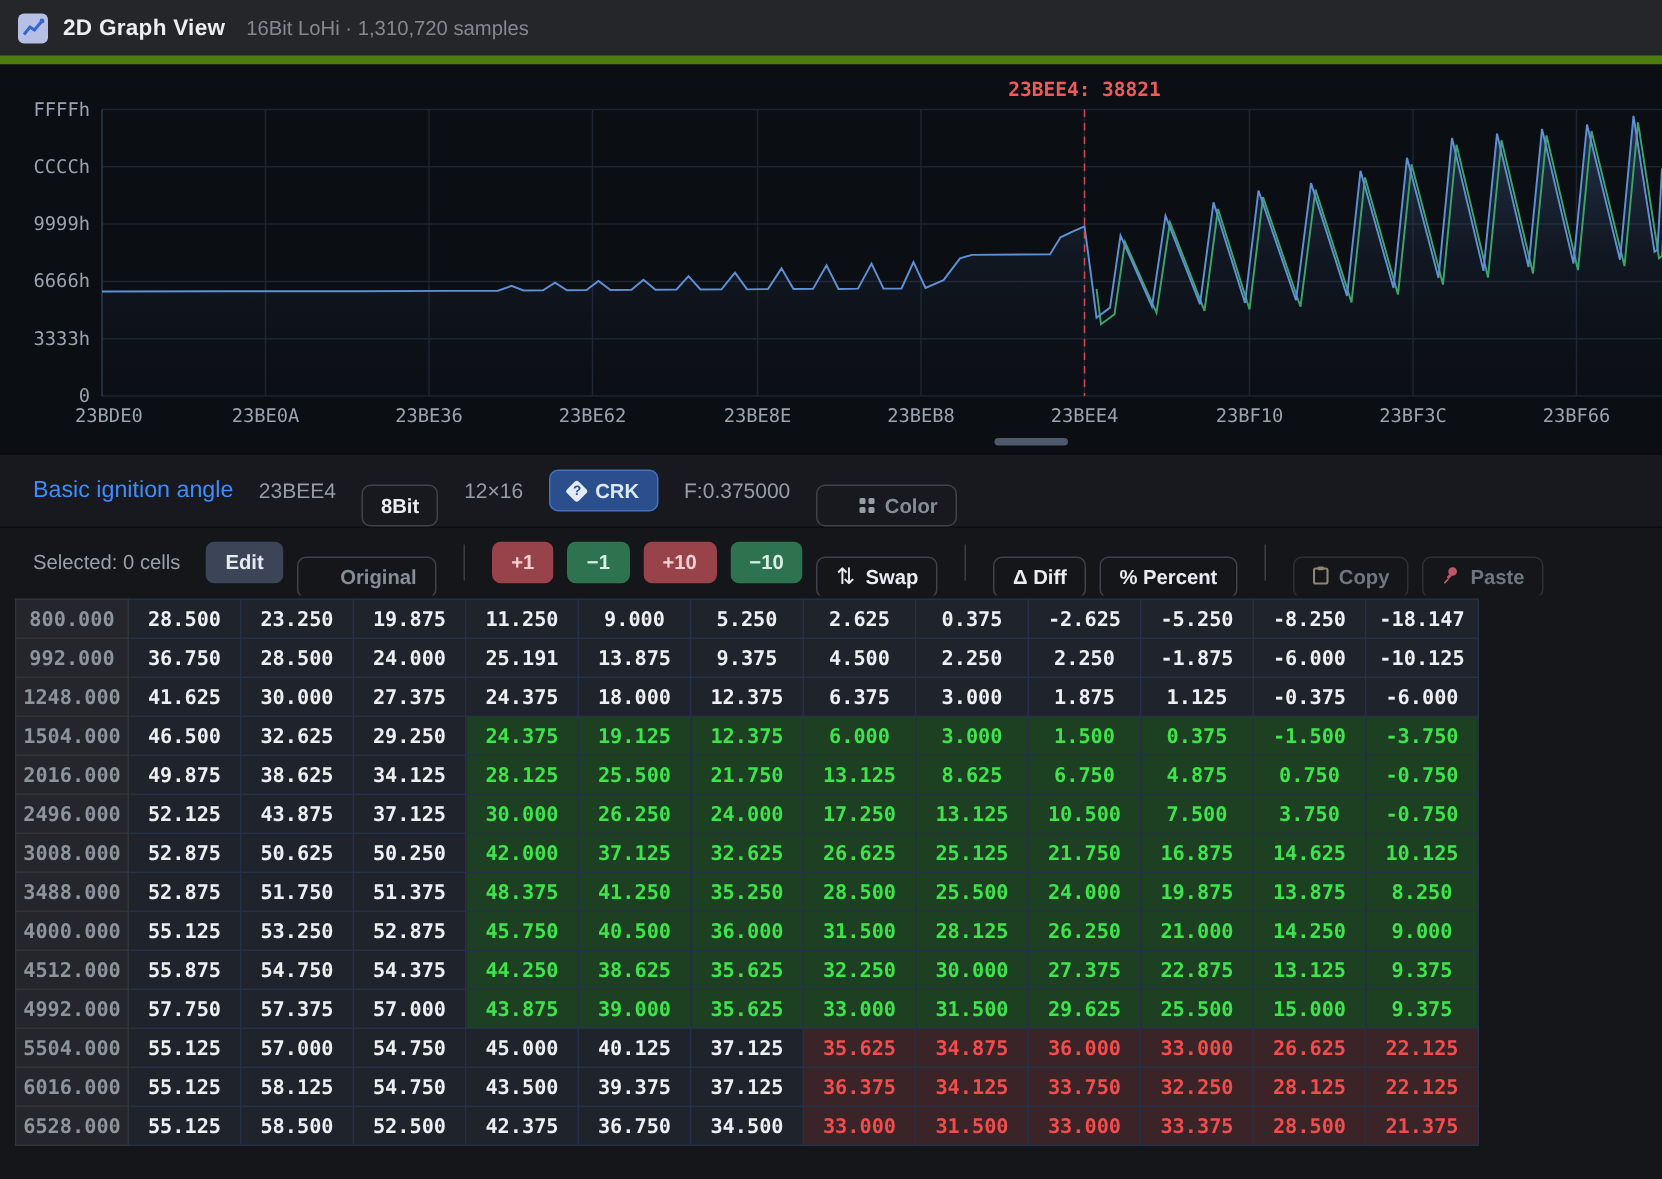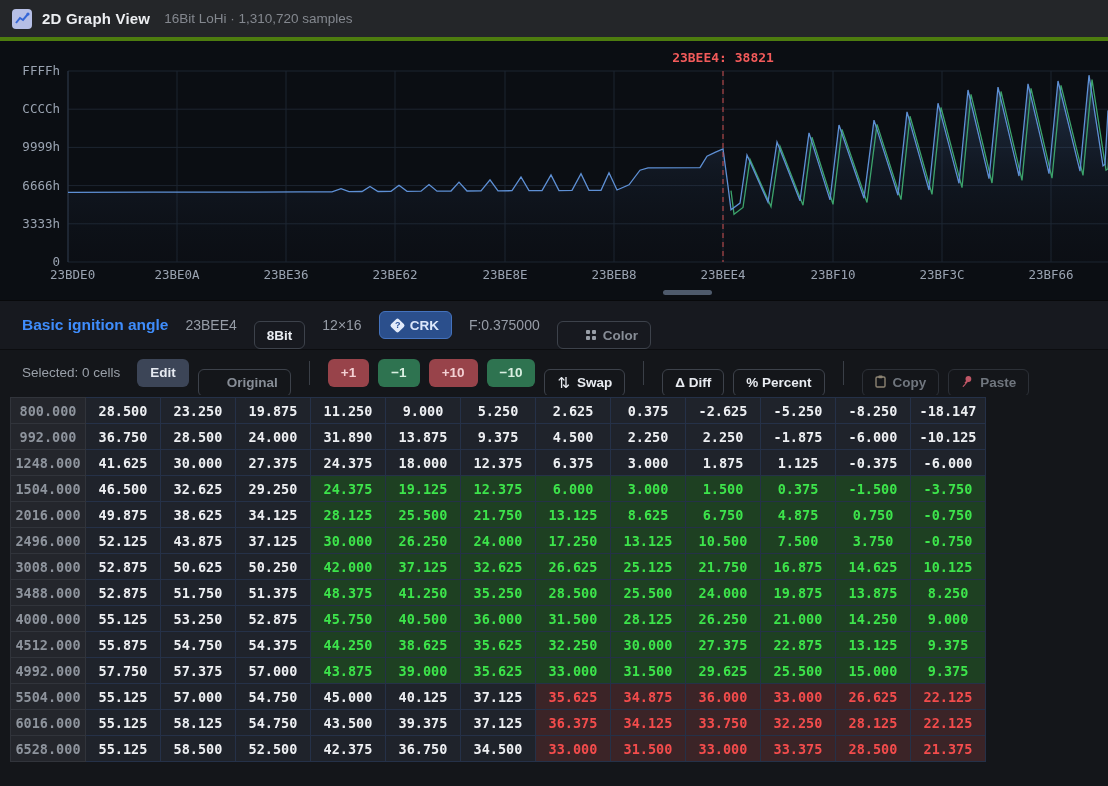--- a/index.html
+++ b/index.html
@@ -6,41 +6,41 @@
   body{
     width:1108px;height:786px;overflow:hidden;
     background:#131519;color:#e6e8ec;
     font-family:"Liberation Sans",sans-serif;
     -webkit-font-smoothing:antialiased;
   }
   .screen{width:1108px;height:786px;display:flex;flex-direction:column;}
 
   
   .app-header{
-    height:37px;flex:0 0 37px;background:#242629;border-bottom:4px solid #4d7c0f;
+    height:37px;flex:0 0 37px;background:#242629;border-bottom:6px solid #4d7c0f;
     display:flex;align-items:center;padding:0 12px;gap:10px;
   }
   .app-icon{width:20px;height:20px;border-radius:4px;background:#b6bfe6;
     display:inline-flex;align-items:center;justify-content:center;flex:0 0 20px;}
   .app-title{font-size:15px;font-weight:700;color:#eceef1;letter-spacing:.2px;}
   .app-subtitle{font-size:13.5px;color:#84888f;margin-left:4px;}
 
   
   .graph-panel{height:259px;flex:0 0 259px;background:#0b0e13;position:relative;border-bottom:1px solid #08090b;}
   .graph-panel svg{display:block;}
   .graph-scroll-thumb{
     position:absolute;left:663px;top:249px;width:49px;height:5px;border-radius:3px;background:#4e5a6c;
   }
 
   
   .map-header{
     height:48px;flex:0 0 48px;background:#17191f;border-bottom:1px solid #0c0d10;
     display:flex;align-items:center;padding:0 22px;gap:17px;
   }
-  .map-title{color:#3f8dfc;font-size:15.5px;font-weight:700;}
+  .map-title{color:#3f8dfc;font-size:15.5px;font-weight:400;}
   .dim-text{color:#969ca6;font-size:14px;}
 
   
   .btn{
     height:28px;border-radius:6px;border:1px solid transparent;background:transparent;
     display:inline-flex;align-items:center;gap:7px;padding:0 12px;
     font-family:"Liberation Sans",sans-serif;font-size:13.5px;font-weight:700;color:#dfe3e9;
     cursor:default;white-space:nowrap;
   }
   .btn.outline{border-color:#3d424b;margin-top:20px;}
@@ -227,21 +227,21 @@
             <td class="val cell-n">-2.625</td>
             <td class="val cell-n">-5.250</td>
             <td class="val cell-n">-8.250</td>
             <td class="val cell-n">-18.147</td>
           </tr>
           <tr>
             <td class="rowhead">992.000</td>
             <td class="val cell-n">36.750</td>
             <td class="val cell-n">28.500</td>
             <td class="val cell-n">24.000</td>
-            <td class="val cell-n">31.890</td>
+            <td class="val cell-n">25.191</td>
             <td class="val cell-n">13.875</td>
             <td class="val cell-n">9.375</td>
             <td class="val cell-n">4.500</td>
             <td class="val cell-n">2.250</td>
             <td class="val cell-n">2.250</td>
             <td class="val cell-n">-1.875</td>
             <td class="val cell-n">-6.000</td>
             <td class="val cell-n">-10.125</td>
           </tr>
           <tr>

